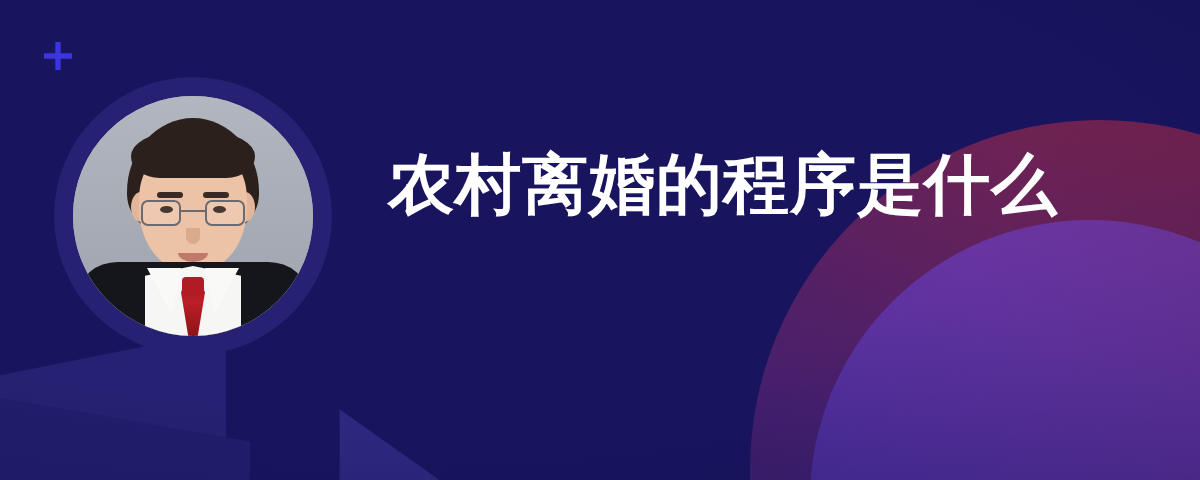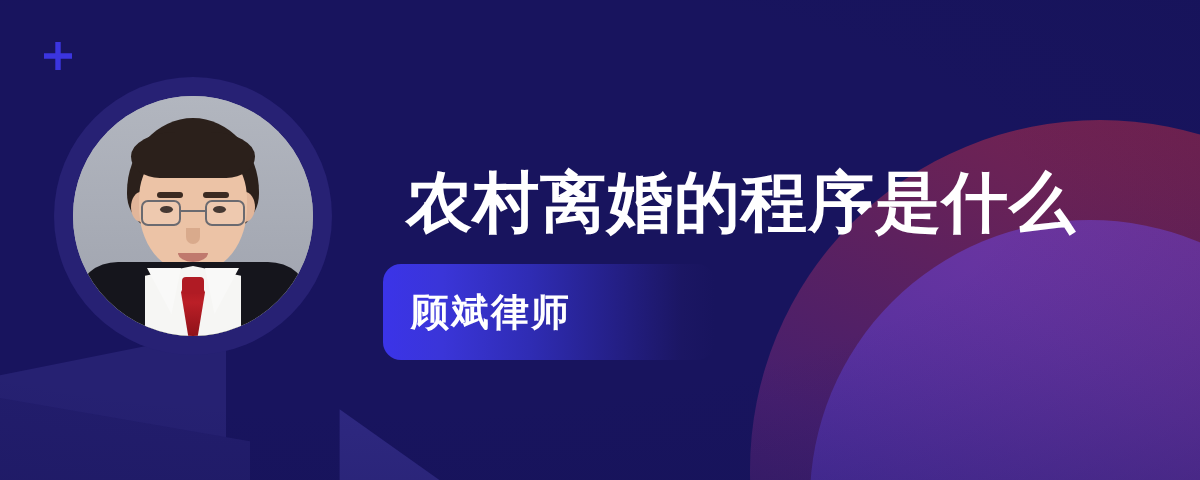--- a/index.html
+++ b/index.html
@@ -311,21 +311,21 @@
   }
 
   
   .content {
     position: absolute;
     left: 388px;
     top: 150px;
     width: 760px;
   }
   .headline {
-    margin: 18px;
+    margin: 0;
     color: #ffffff;
     font-size: 66px;
     line-height: 1.06;
     font-weight: 700;
     letter-spacing: 1px;
     white-space: nowrap;
   }
   .name-badge {
     position: absolute;
     left: 383px;
@@ -400,17 +400,14 @@
         <div class="p-tie"></div>
         <div class="p-knot"></div>
       </div>
     </div>
   </div>
 
   <div class="content">
     <h1 class="headline">农村离婚的程序是什么</h1>
   </div>
 
-  <div class="name-badge">
-    <span class="name-badge-label">顾斌律师</span>
-  </div>
 
 </div>
 
 </body></html>

